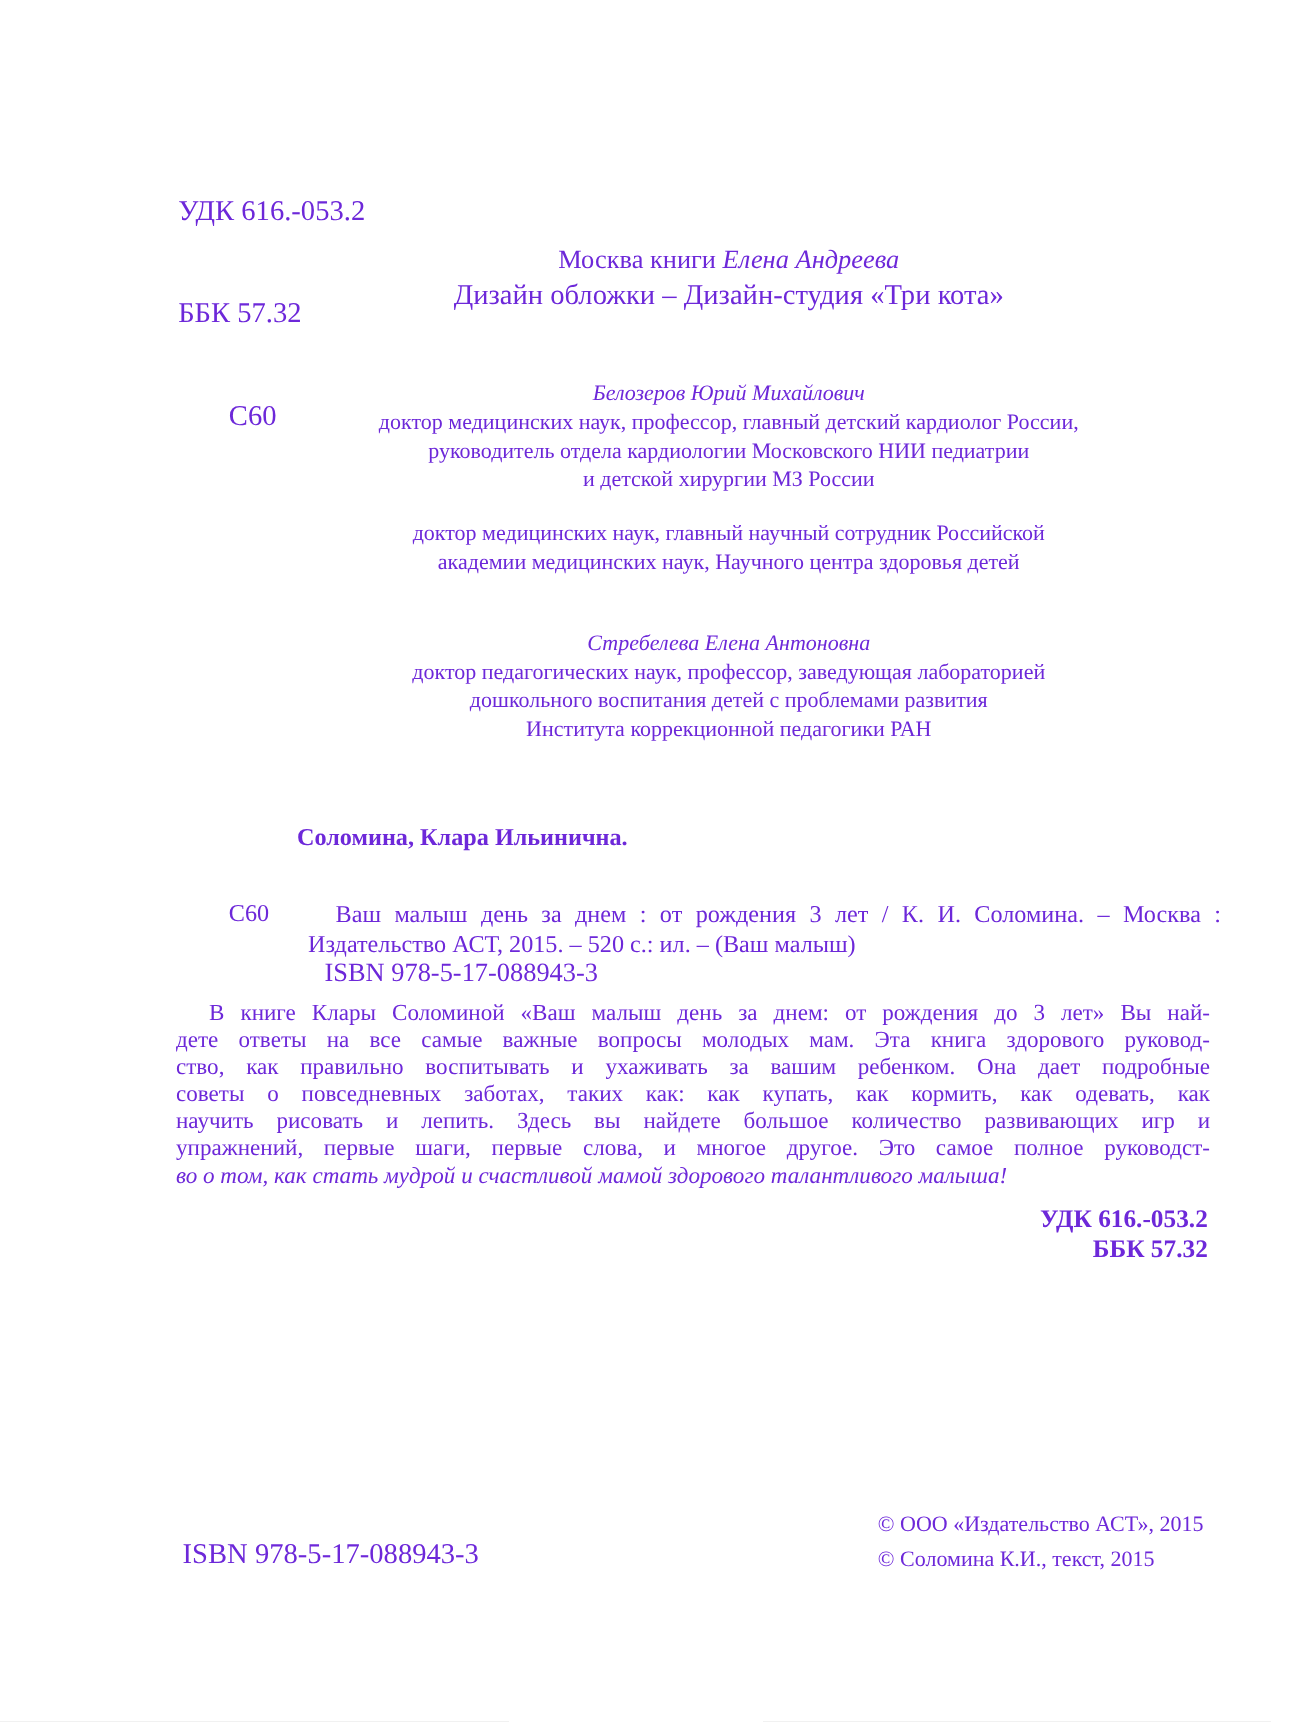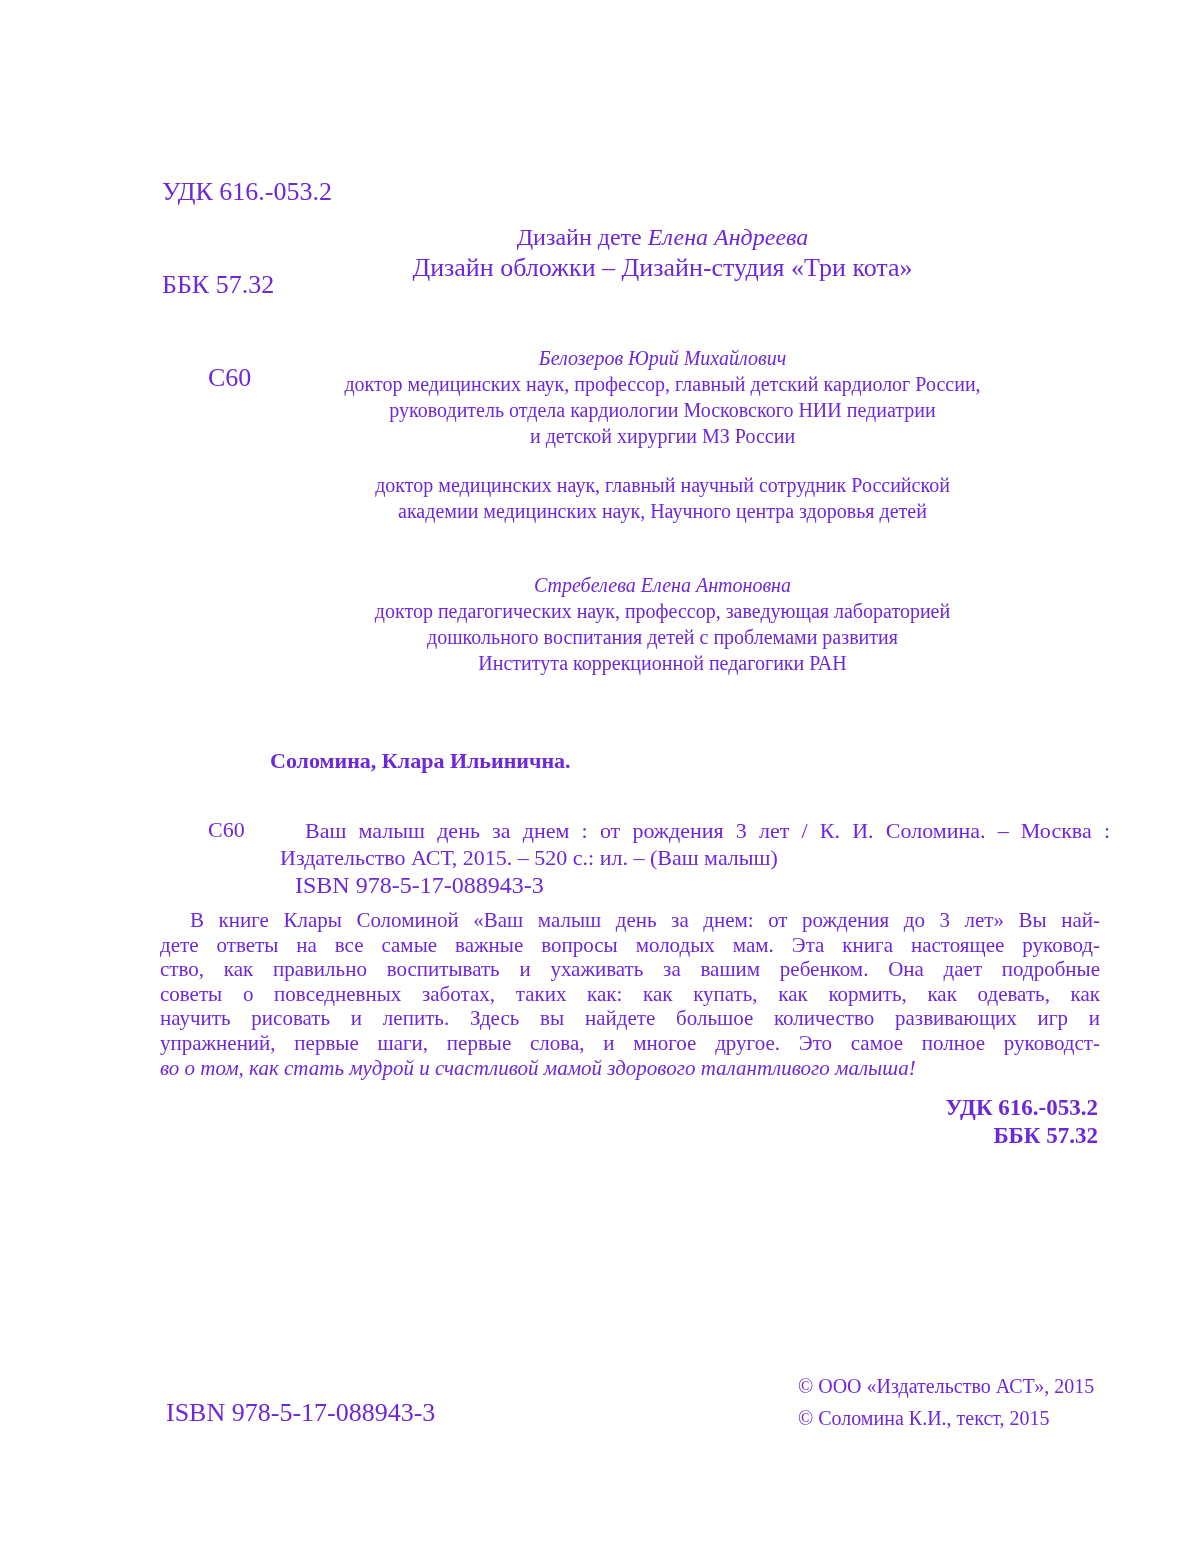--- a/index.html
+++ b/index.html
@@ -143,21 +143,21 @@
 <div class="page">
 
   <div class="top-codes">
     <div>УДК 616.-053.2</div>
     <div>ББК 57.32</div>
     <div class="code-c60">С60</div>
   </div>
 
   <div class="centered credits">
     <div class="credit-line1">
-      <span>Дизайн дете </span><span class="italic-name">Елена Андреева</span>
+      <span>Москва книги </span><span class="italic-name">Елена Андреева</span>
     </div>
     <div class="credit-line2">Дизайн обложки – Дизайн-студия «Три кота»</div>
   </div>
 
 
   <div class="centered reviewer reviewer-1">
     <div class="reviewer-name">Белозеров Юрий Михайлович</div>
     <div>доктор медицинских наук, профессор, главный детский кардиолог России,</div>
     <div>руководитель отдела кардиологии Московского НИИ педиатрии</div>
     <div>и детской хирургии МЗ России</div>
@@ -178,21 +178,21 @@
   <div class="catalog-author">Соломина, Клара Ильинична.</div>
   <div class="catalog-code">С60</div>
   <div class="catalog-entry">
     <div class="entry-line1">Ваш малыш день за днем : от рождения 3 лет / К. И. Соломина. – Москва :</div>
     <div class="entry-line2">Издательство АСТ, 2015. – 520 с.: ил. – (Ваш малыш)</div>
   </div>
   <div class="catalog-isbn">ISBN 978-5-17-088943-3</div>
 
   <div class="annotation">
     <div class="ann-line first">В книге Клары Соломиной «Ваш малыш день за днем: от рождения до 3 лет» Вы най-</div>
-    <div class="ann-line">дете ответы на все самые важные вопросы молодых мам. Эта книга настоящее руковод-</div>
+    <div class="ann-line">дете ответы на все самые важные вопросы молодых мам. Эта книга здорового руковод-</div>
     <div class="ann-line">ство, как правильно воспитывать и ухаживать за вашим ребенком. Она дает подробные</div>
     <div class="ann-line">советы о повседневных заботах, таких как: как купать, как кормить, как одевать, как</div>
     <div class="ann-line">научить рисовать и лепить. Здесь вы найдете большое количество развивающих игр и</div>
     <div class="ann-line">упражнений, первые шаги, первые слова, и многое другое. Это самое полное руководст-</div>
     <div class="ann-line last">во о том, как стать мудрой и счастливой мамой здорового талантливого малыша!</div>
   </div>
 
   <div class="udk-footer">
     <div>УДК 616.-053.2</div>
     <div>ББК 57.32</div>

